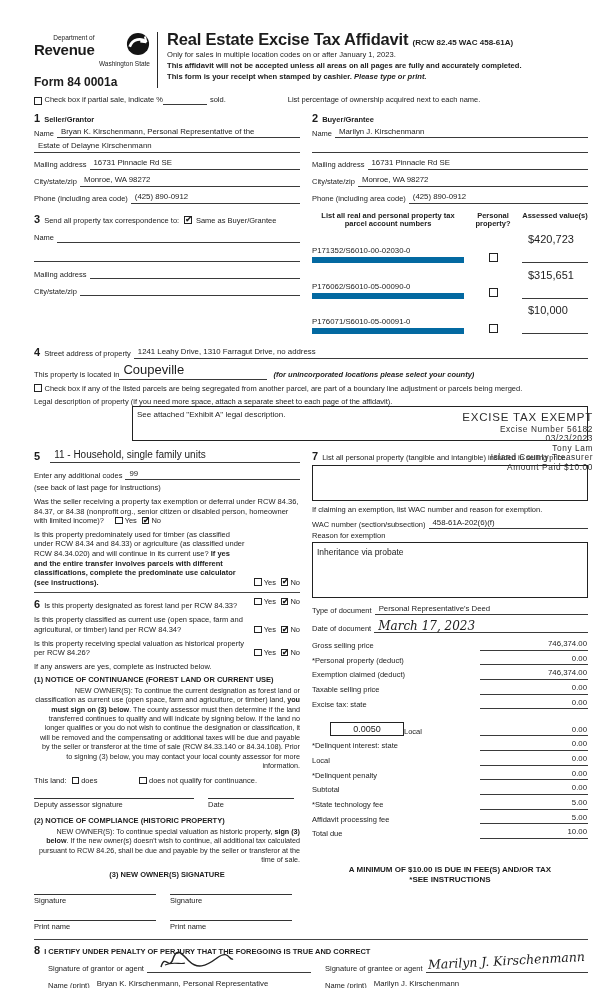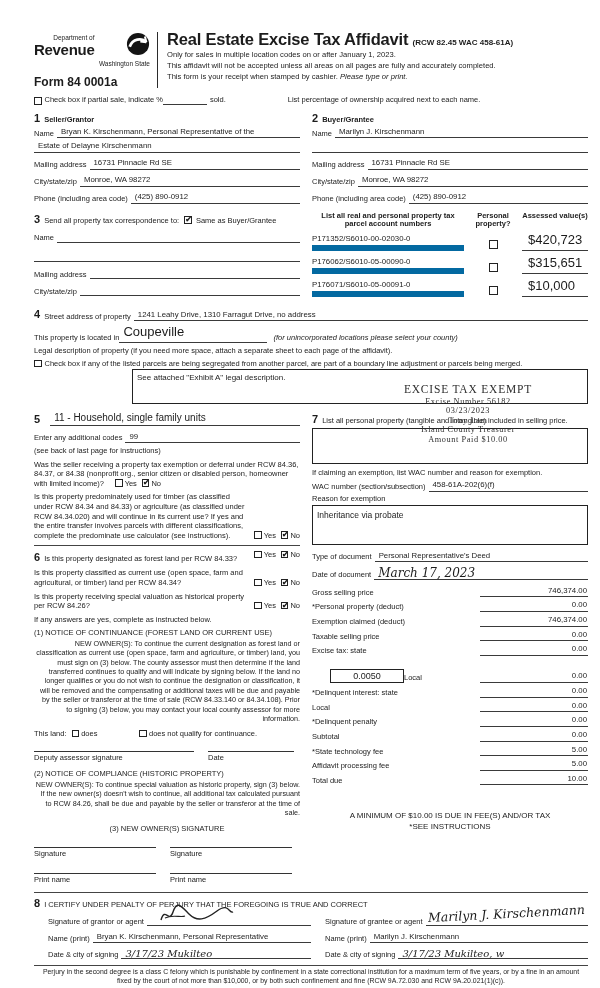--- a/index.html
+++ b/index.html
@@ -1,19 +1,19 @@
 <!DOCTYPE html>
 <html><head>
 <meta charset="utf-8">
 <style>
   *{margin:0;padding:0;box-sizing:border-box}
   html,body{background:#e8e8e8}
   body{font-family:"Liberation Sans",sans-serif;color:#1c1c1c;-webkit-font-smoothing:antialiased}
   .page{width:600px;height:988px;background:#fff;margin:0 auto;padding:30px 12px 0 34px;position:relative;overflow:hidden;font-size:7.5px;line-height:1.28}
-  .b{font-weight:400}.i{font-style:italic}
+  .b{font-weight:700}.i{font-style:italic}
   
   .hdr{display:flex;align-items:stretch;margin-bottom:5px}
   .hdr-left{width:116px;flex:none;padding-top:2px}
   .logo-row{display:flex;justify-content:space-between;align-items:center}
   .logo-txt{text-align:right;margin-right:2px}
   .dept{font-size:6.5px}
   .rev{font-size:15px;font-weight:700;letter-spacing:-0.3px;line-height:1}
   .wa{font-size:6.5px;text-align:right;margin-top:1px}
   .formno{font-size:12px;font-weight:700;margin-top:7px}
   .hdr-div{width:0;border-left:1.6px solid #2b2b2b;margin:2px 9px 2px 7px}
@@ -36,24 +36,24 @@
   .partial{display:flex;align-items:flex-end;margin-bottom:6px}
   .blank{display:inline-block;border-bottom:1px solid #3a3a3a}
   
   .two{display:flex}
   .c-left{width:266px;flex:none}
   .c-right{flex:1;padding-left:12px}
   .phead{display:flex;font-weight:700;text-align:center;line-height:1.15;margin-bottom:3px}
   .prow{display:flex;align-items:flex-end;margin-bottom:4.5px}
   .pc1{width:152px}.pc2{width:58px;text-align:center}.pc3{flex:1}
   .prow .pc1{border-bottom:6px solid #0369a1;padding-bottom:1px;font-size:7.8px}
-  .prow .pc3{border-bottom:1px solid #3a3a3a;padding-bottom:1px;font-size:13px;padding-left:6px}
+  .prow .pc3{border-bottom:1px solid #3a3a3a;padding-bottom:16px;font-size:11px;padding-left:6px}
   
   .legalbox{border:1.5px solid #222;margin-left:98px;height:35px;position:relative;padding:3px 4px;font-size:8px}
-  .stamp{position:absolute;left:210px;top:12px;width:250px;text-align:center;color:#2e2e2e;font-family:Liberation Serif, serif;z-index:6}
+  .stamp{position:absolute;left:210px;top:3px;width:250px;text-align:right;color:#2e2e2e;font-family:Liberation Sans, sans-serif;z-index:6}
   .stamp-l1{font-size:11.5px;letter-spacing:0.8px}
   .stamp-s{font-size:8.3px;letter-spacing:0.6px;line-height:1.15}
   
   .q{margin-top:4px}
   .notice-body{font-size:7.2px;line-height:1.3;margin-top:1px;text-align:right}
   .sig2{display:flex;margin-top:12px}
   .sigcol{border-top:1px solid #333;padding-top:1px}
   .box{border:1.2px solid #222;width:100%}
   
   .fee{display:flex;align-items:flex-end;margin-top:3.2px}
@@ -203,22 +203,22 @@
     <div class="fline" style="margin-top:0">
         <span class="secnum">4</span>
         <span class="flabel">Street address of property</span>
         <span class="fval">1241 Leahy Drive, 1310 Farragut Drive, no address</span>
       </div>
     <div class="row" style="align-items:flex-end;margin-top:3px">
       <span>This property is located in</span>
       <span class="fval" style="flex:none;width:148px;font-size:13px">Coupeville</span>
       <span class="b i" style="padding-left:6px">(for unincorporated locations please select your county)</span>
     </div>
+    <div style="margin-top:4px"><span class="cb"></span><span style="padding-left:3px">Check box if any of the listed parcels are being segregated from another parcel, are part of a boundary line adjustment or parcels being merged.</span></div>
     <div style="margin-top:3px">Legal description of property (if you need more space, attach a separate sheet to each page of the affidavit).</div>
-    <div style="margin-top:4px"><span class="cb"></span><span style="padding-left:3px">Check box if any of the listed parcels are being segregated from another parcel, are part of a boundary line adjustment or parcels being merged.</span></div>
     <div class="legalbox">
       <span>See attached "Exhibit A" legal description.</span>
       <div class="stamp">
         <div class="stamp-l1">EXCISE TAX EXEMPT</div>
         <div class="stamp-s">Excise Number 56182</div>
         <div class="stamp-s">03/23/2023</div>
         <div class="stamp-s">Tony Lam</div>
         <div class="stamp-s">Island County Treasurer</div>
         <div class="stamp-s">Amount Paid $10.00</div>
       </div>
@@ -286,21 +286,21 @@
 
     <div class="c-right">
       <div><span class="secnum">7</span><span>List all personal property (tangible and intangible) included in selling price.</span></div>
       <div class="box" style="height:36px;margin-top:2px"></div>
       <div style="margin-top:4px">If claiming an exemption, list WAC number and reason for exemption.</div>
       <div class="fline" style="margin-top:3px">
           <span class="flabel">WAC number (section/subsection)</span>
           <span class="fval">458-61A-202(6)(f)</span>
         </div>
       <div style="margin-top:2px">Reason for exemption</div>
-      <div class="box" style="height:40px;margin-top:1px;padding:4px;font-size:8.5px"><span>Inheritance via probate</span></div>
+      <div class="box" style="height:56px;margin-top:1px;padding:4px;font-size:8.5px"><span>Inheritance via probate</span></div>
       <div class="fline" style="margin-top:6px">
           <span class="flabel">Type of document</span>
           <span class="fval">Personal Representative's Deed</span>
         </div>
       <div class="fline">
           <span class="flabel">Date of document</span>
           <span class="fval hand">March 17, 2023</span>
         </div>
 
       <div class="fee" style="margin-top:6px">

